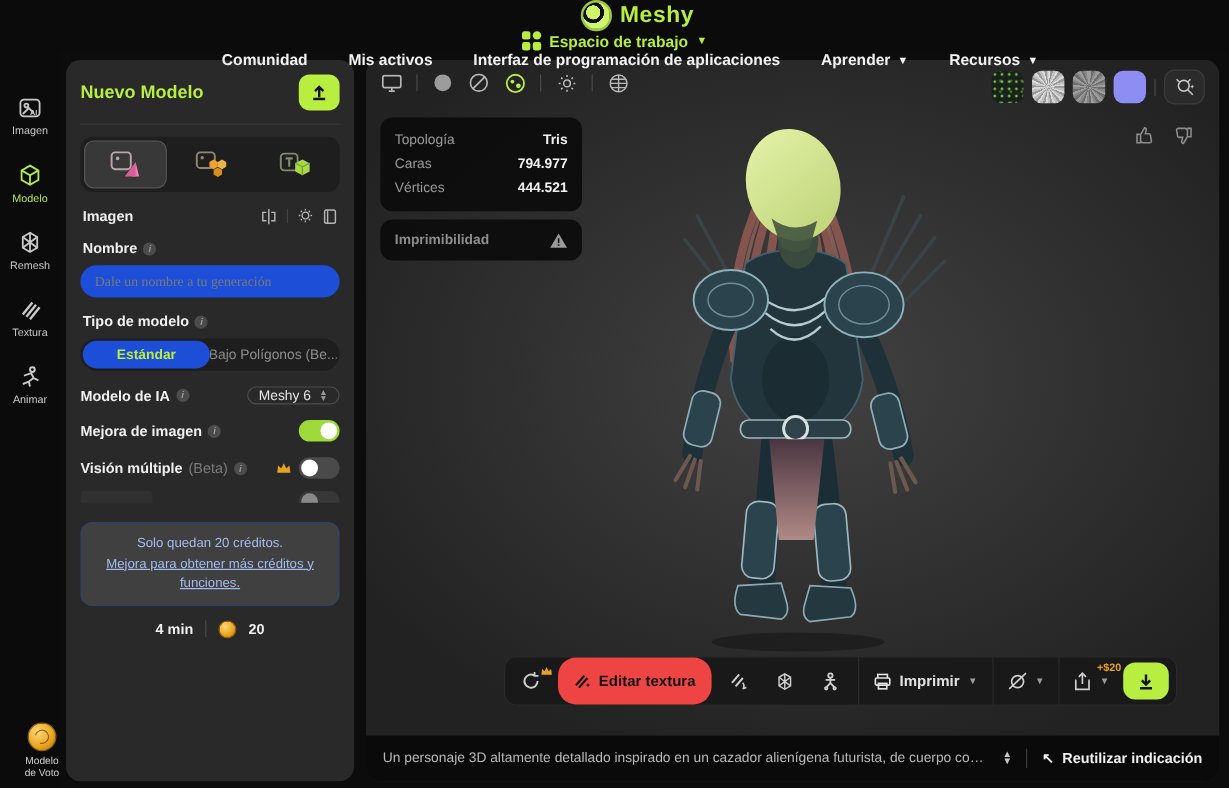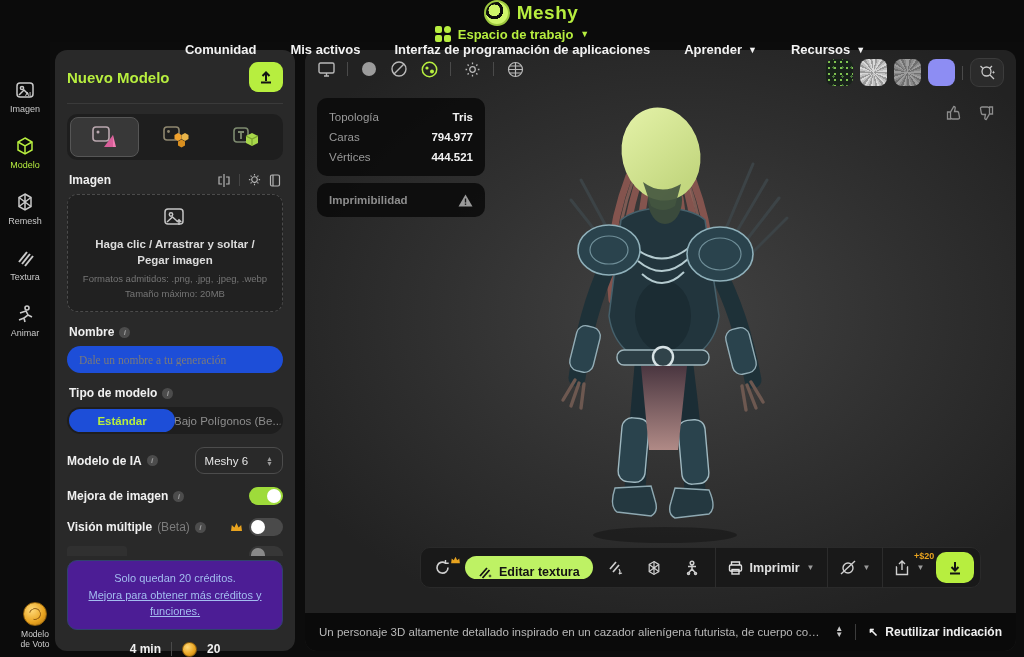--- a/index.html
+++ b/index.html
@@ -70,33 +70,33 @@
   .field-label { font-size:12px; font-weight:bold; color:#f0f0f0; margin:13px 2px 7px;
     display:flex; align-items:center; gap:5px; }
   .name-input { width:100%; height:27px; background:#1d4ed8; border:none; border-radius:14px;
     color:#ddd; font-size:11.5px; padding:0 12px; font-family:Liberation Serif, serif; }
   .name-input::placeholder { color:#7a7a7a; }
   .segmented { background:#1e1e1e; border-radius:15px; display:flex; padding:2px; height:27px; }
   .seg { flex:1; border-radius:13px; font-size:11.5px; display:flex; align-items:center;
     justify-content:center; color:#8d8d8d; cursor:pointer; white-space:nowrap; overflow:hidden; }
   .seg.active { background:#1d4ed8; color:#b7ee3f; font-weight:bold; }
   .row-split { display:flex; align-items:center; justify-content:space-between; margin-top:13px; }
-  .select-pill { border:1px solid #4c4c4c; border-radius:9px; height:27px; padding:0 9px;
-    display:flex; align-items:center; gap:18px; font-size:11.5px; color:#e5e5e5; cursor:pointer;justify-content:space-between; }
+  .select-pill { border:1px solid #4c4c4c; border-radius:9px; height:15px; padding:0 9px;
+    display:flex; align-items:center; gap:7px; font-size:11.5px; color:#e5e5e5; cursor:pointer;justify-content:space-between; }
   .updown { display:flex; flex-direction:column; line-height:5px; font-size:7px; color:#9a9a9a; }
   .toggle { width:34px; height:18px; border-radius:9px; background:#4a4a4a; position:relative; cursor:pointer; }
   .toggle .knob { position:absolute; top:2px; left:2px; width:14px; height:14px;
     border-radius:50%; background:#fff; }
   .toggle.on { background:#9edb3a; }
   .toggle.on .knob { left:18px; }
   .beta { color:#7c7c7c; font-weight:normal; }
   .hidden-row { height:10px; overflow:hidden; opacity:.45; display:flex;
     justify-content:space-between; margin-top:10px; }
   .hidden-row .blob { width:60px; height:14px; background:#3a3a3a; border-radius:4px; }
-  .credits-box { margin-top:4px; background:#4c1d95; border:1px solid #31426e; border-radius:10px;
+  .credits-box { margin-top:16px; background:#404040; border:1px solid #31426e; border-radius:10px;
     padding:9px 10px; text-align:center; font-size:11px; color:#a3bdf0; line-height:1.5; }
   .credits-box a { color:#a3bdf0; text-decoration:underline; cursor:pointer; }
   .cost-row { display:flex; align-items:center; justify-content:center; gap:10px; margin:12px 0 10px; }
   .cost-row .t { font-size:12px; font-weight:bold; color:#f0f0f0; }
   .cost-row .vd { width:1px; height:14px; background:#4a4a4a; }
   .coin-s { width:15px; height:15px; border-radius:50%;
     background:radial-gradient(circle at 35% 32%, #ffd978, #e8a31f 60%, #a96f10); border:1px solid #8f5f0c;}
 
   
   #viewport { position:absolute; left:305px; top:50px; width:711px; height:601px;
@@ -130,22 +130,22 @@
   #character { position:absolute; left:212px; top:38px; }
 
   
   #vp-actions { position:absolute; left:115px; top:497px; height:41px; background:#191919;
     border:1px solid #2a2a2a; border-radius:10px; display:flex; align-items:center;
     padding:0 6px; gap:8px; }
   #vp-actions .vd { width:1px; height:41px; background:#2c2c2c; }
   .act-ic { width:30px; height:28px; display:flex; align-items:center; justify-content:center;
     color:#cfcfcf; cursor:pointer; position:relative; }
   .crown-badge { position:absolute; top:-4px; right:-4px; }
-  .edit-tex-btn { height:23px; background:#bef264; border:none; border-radius:15px;
-    padding:0 13px; display:flex; align-items:flex-end; gap:7px; color:#131313;
+  .edit-tex-btn { height:39px; background:#ef4444; border:none; border-radius:15px;
+    padding:0 13px; display:flex; align-items:center; gap:7px; color:#131313;
     font-size:12.5px; font-weight:bold; cursor:pointer; font-family:"Liberation Sans",sans-serif;}
   .act-label { display:flex; align-items:center; gap:7px; color:#e2e2e2; font-size:12.5px;
     font-weight:bold; cursor:pointer; padding:0 4px; }
   .dd-caret { color:#9a9a9a; font-size:8px; }
   .share-wrap { position:relative; }
   .share-badge { position:absolute; top:-9px; right:-6px; color:#e8a31f; font-size:9px; font-weight:bold; }
   .download-btn { width:38px; height:31px; background:#b7ee3f; border:none; border-radius:10px;
     display:flex; align-items:center; justify-content:center; cursor:pointer; }
 
   
@@ -288,31 +288,20 @@
         <circle cx="7" cy="6" r="3"></circle>
           <path d="M7 0 V1.5 M7 10.5 V12 M1 6 H2.5 M11.5 6 H13 M2.8 1.8 L3.9 2.9 M10.1 2.9 L11.2 1.8 M2.8 10.2 L3.9 9.1 M10.1 9.1 L11.2 10.2"></path>
       </svg>
       <svg width="12" height="13" viewBox="0 0 12 13" fill="none" stroke="#b5b5b5" stroke-width="1.2">
         <rect x="1.5" y="1" width="9" height="11" rx="1.5"></rect>
           <path d="M4 1 V12"></path>
       </svg>
     </span>
   </div>
 
-  <div class="dropzone">
-    <svg width="24" height="22" viewBox="0 0 24 22" fill="none" stroke="#c5c5c5" stroke-width="1.5">
-      <rect x="2" y="2" width="18" height="15" rx="3"></rect>
-        <circle cx="8" cy="7.5" r="1.7"></circle>
-      <path d="M4 15 l5.5-5 4.5 4"></path>
-        <path d="M16 18 v-5 M13.8 15 L16 12.8 L18.2 15" stroke-width="1.6"></path>
-    </svg>
-    <div class="dz-main">Haga clic / Arrastrar y soltar / Pegar imagen</div>
-    <div class="dz-sub">Formatos admitidos: .png, .jpg, .jpeg, .webp</div>
-    <div class="dz-sub">Tamaño máximo: 20MB</div>
-  </div>
 
   <div class="field-label">
     <span>Nombre</span>
     <span class="info-i">i</span>
   </div>
   <input class="name-input" placeholder="Dale un nombre a tu generación" style="">
 
   <div class="field-label">
     <span>Tipo de modelo</span>
     <span class="info-i">i</span>

